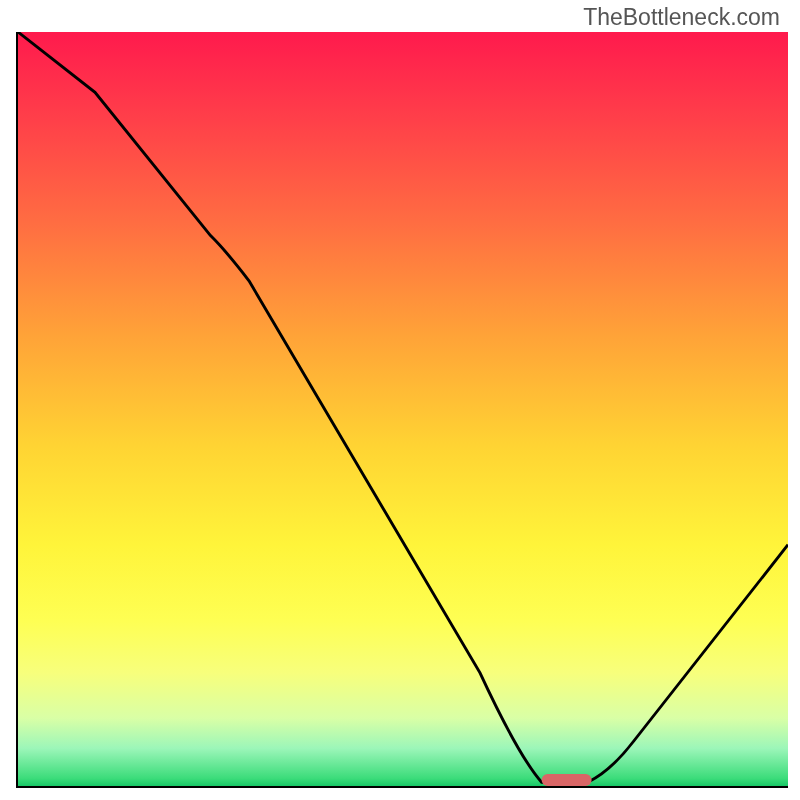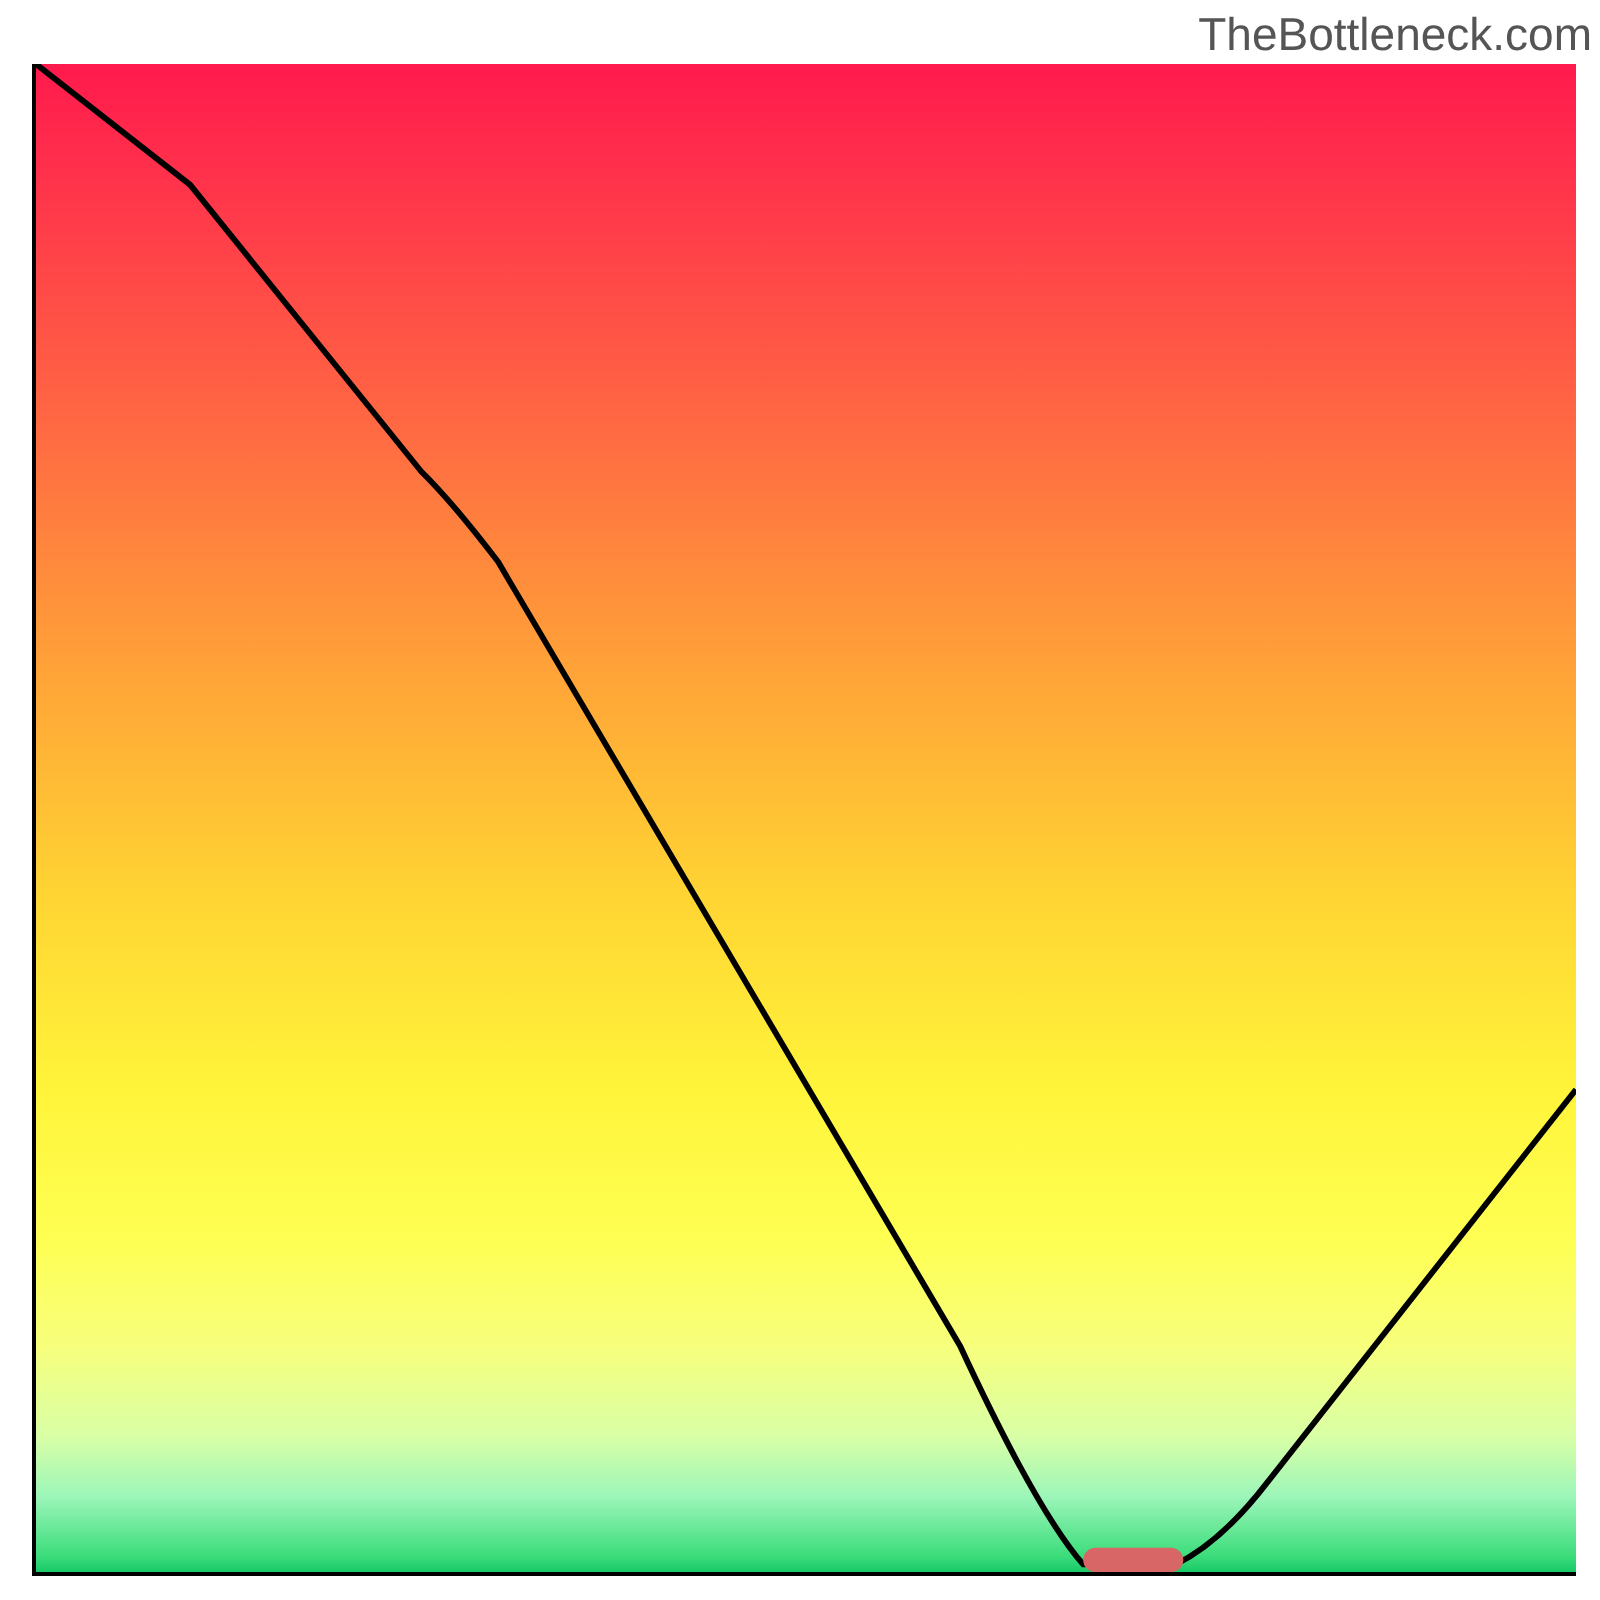--- a/index.html
+++ b/index.html
@@ -7,21 +7,21 @@
     padding: 0;
     width: 800px;
     height: 800px;
     position: relative;
     background: #fff;
     font-family: Arial, sans-serif;
   }
   .watermark {
     position: absolute;
     top: 4px;
-    right: 4px;
+    right: 20px;
     color: #555;
     font-size: 23px;
     font-weight: 400;
     z-index: 10;
   }
   .plot-area {
     position: absolute;
     top: 32px;
     left: 16px;
     width: 770px;

